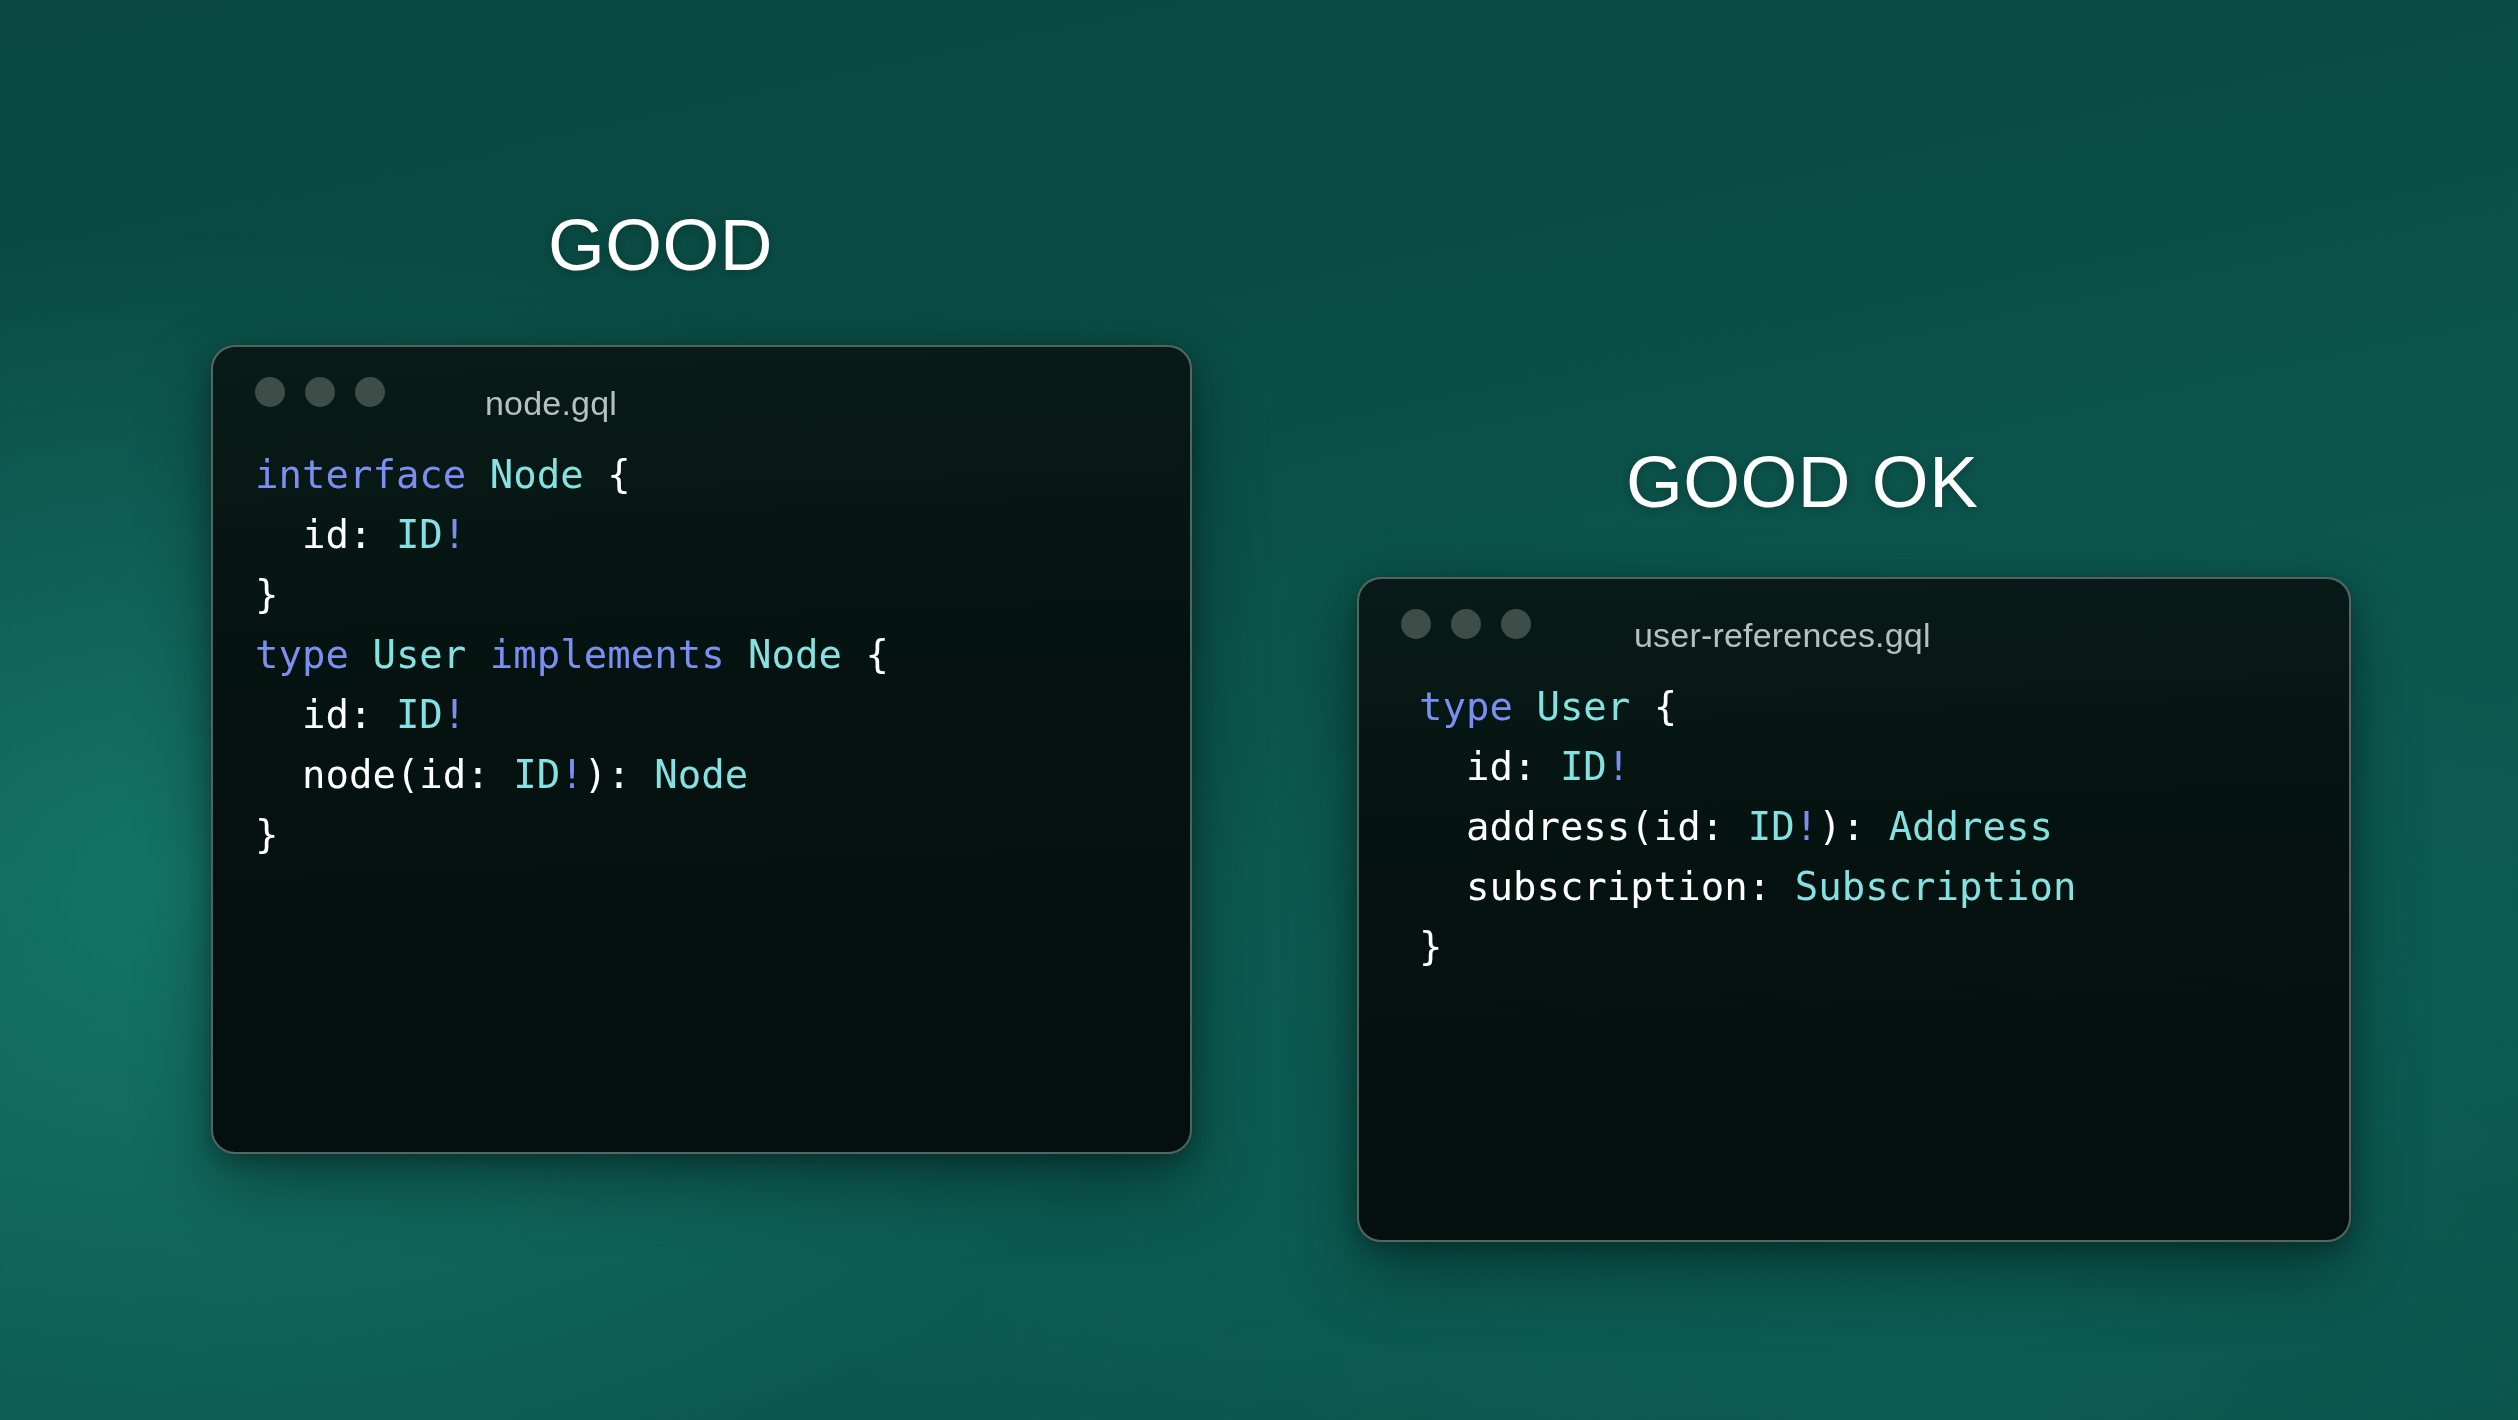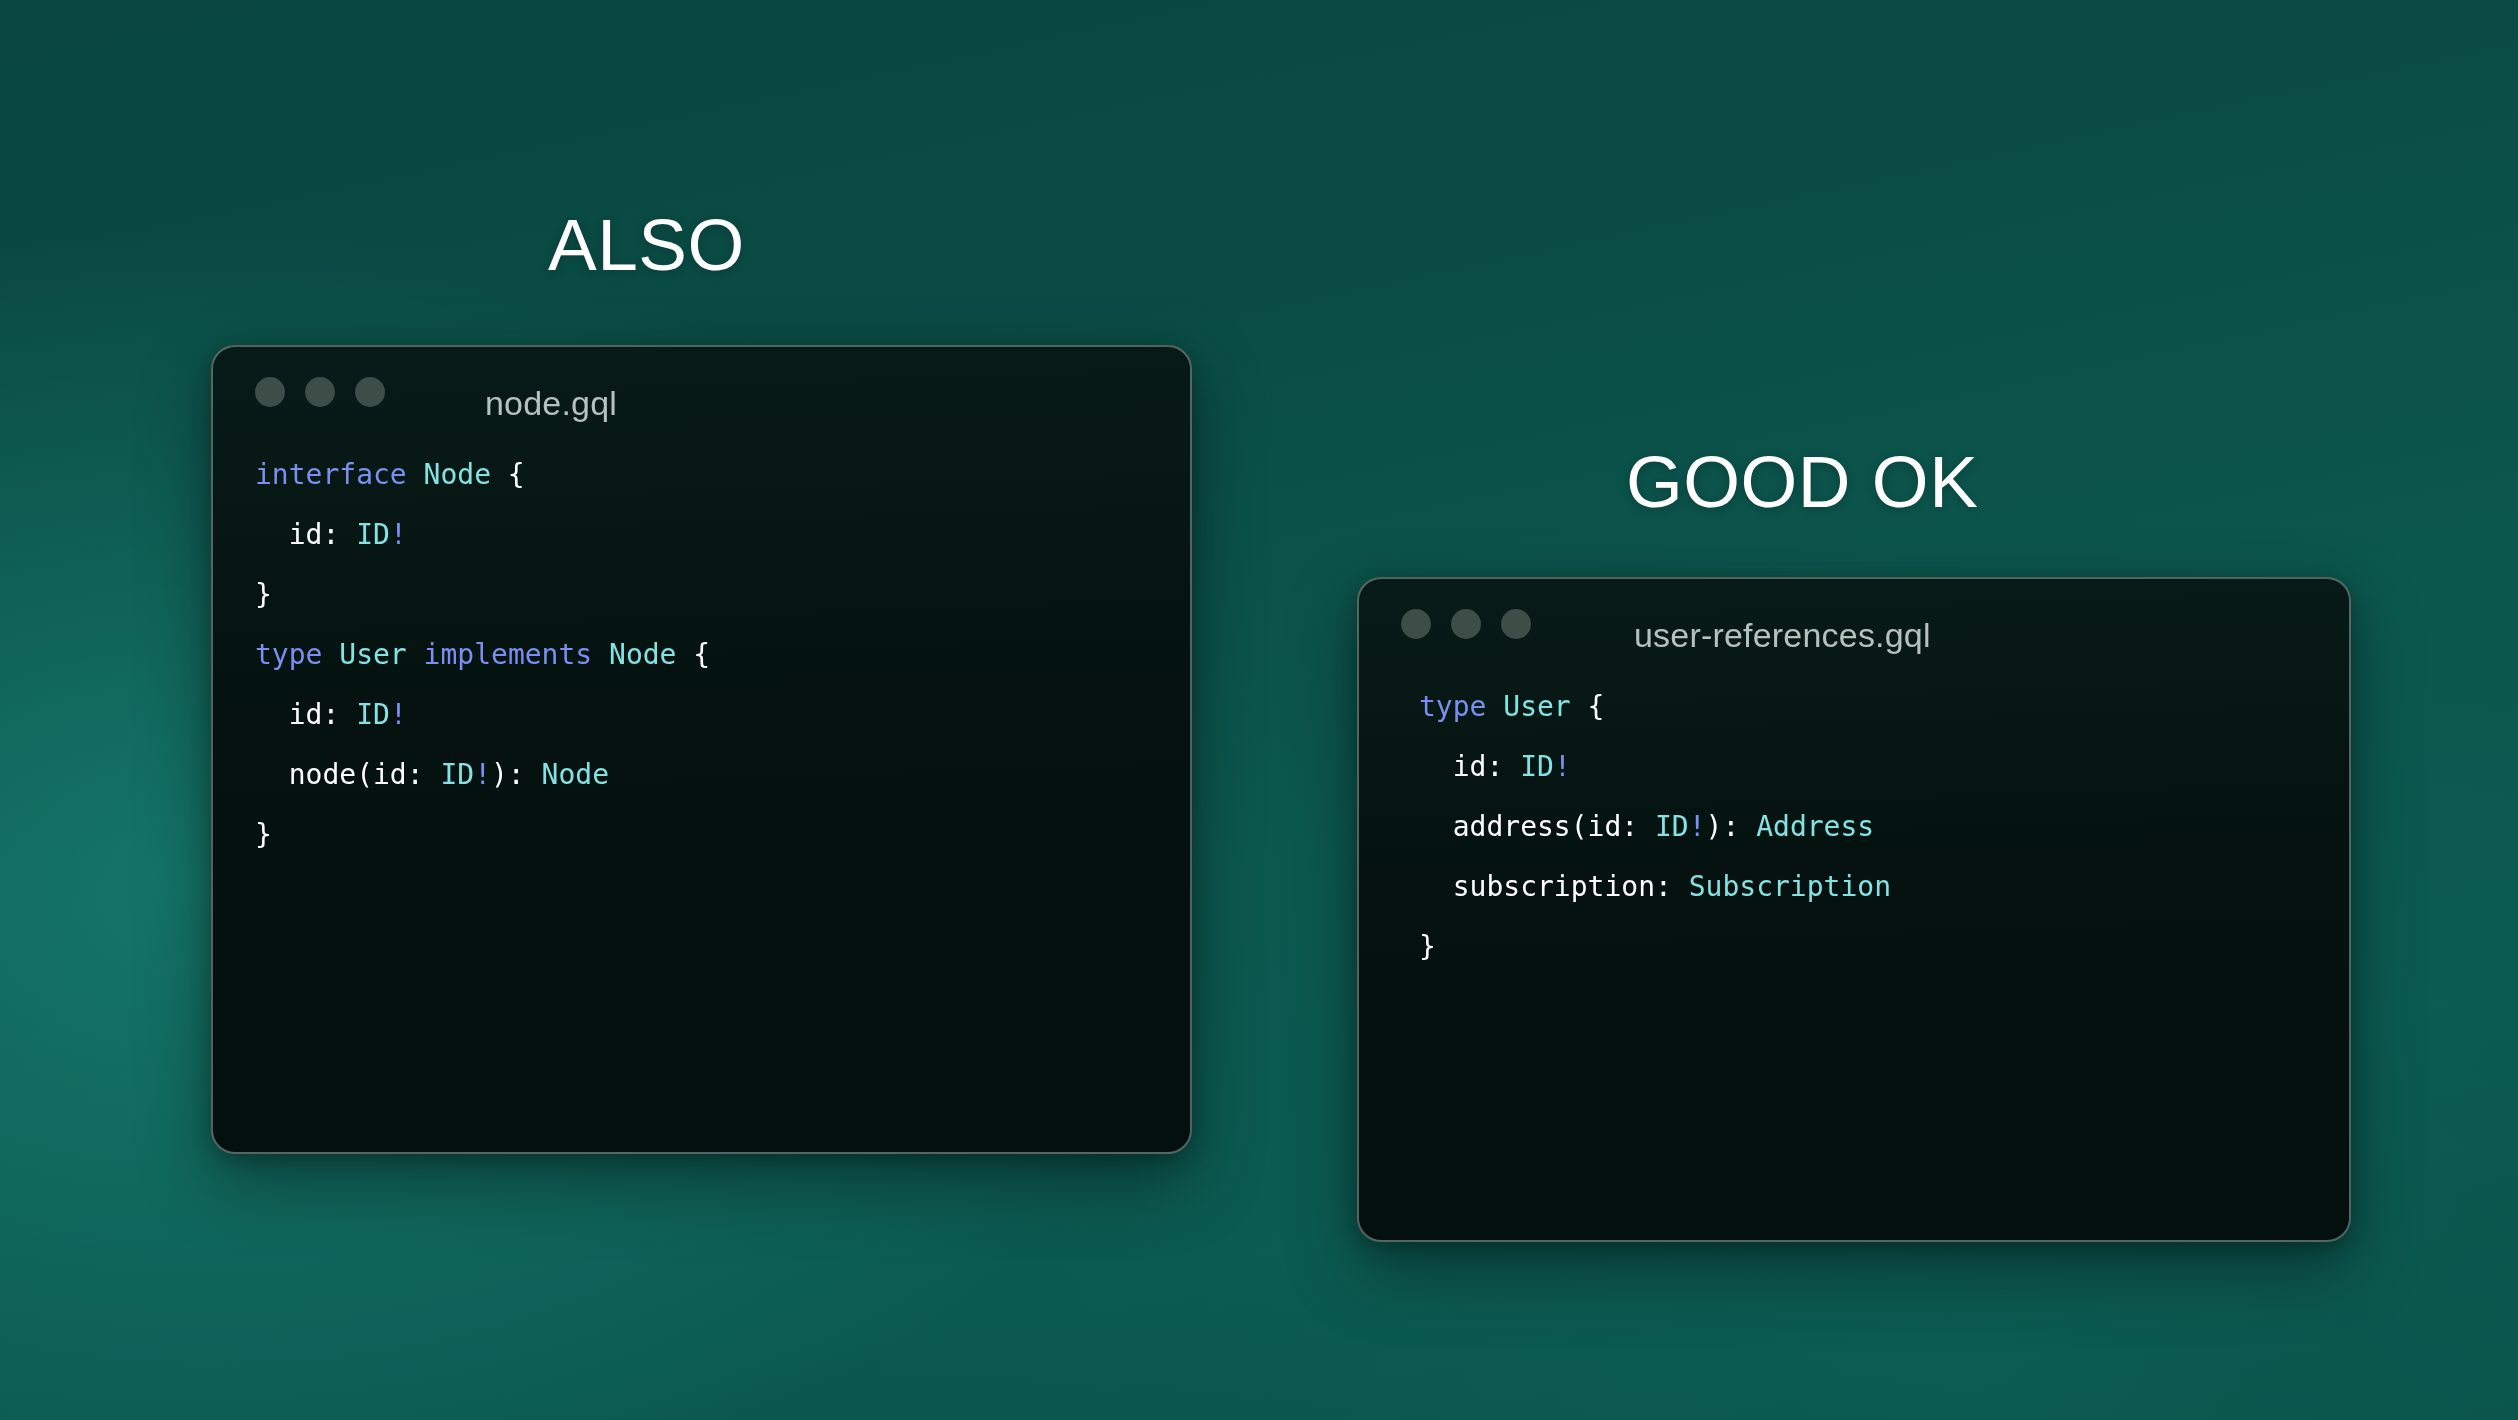--- a/index.html
+++ b/index.html
@@ -75,37 +75,37 @@
   #filename-good   { left: 272px; }
   #filename-alsook { left: 275px; }
 
   .code {
     font-family: "DejaVu Sans Mono", "Liberation Mono", monospace;
     white-space: pre;
     padding: 0 0 0 42px;
     margin-top: 6px;
   }
   .code .line {
-    font-size: 28px;
+    font-size: 39px;
     line-height: 60px;
     color: #ffffff;
     letter-spacing: 0px;
   }
   #window-alsook .code { padding-left: 60px; }
 
   .kw  { color: #7b8ff0; }   
   .ty  { color: #84e3e2; }   
   .pl  { color: #ffffff; }   
 </style>
 </head>
 <body>
 
 <div id="stage">
 
-  <div class="heading" id="heading-good">ALSO</div>
+  <div class="heading" id="heading-good">GOOD</div>
 
   <div class="window" id="window-good">
 
     <div class="titlebar">
       <div class="dots">
         <span class="dot"></span>
         <span class="dot"></span>
         <span class="dot"></span>
       </div>
       <div class="filename" id="filename-good">node.gql</div>

